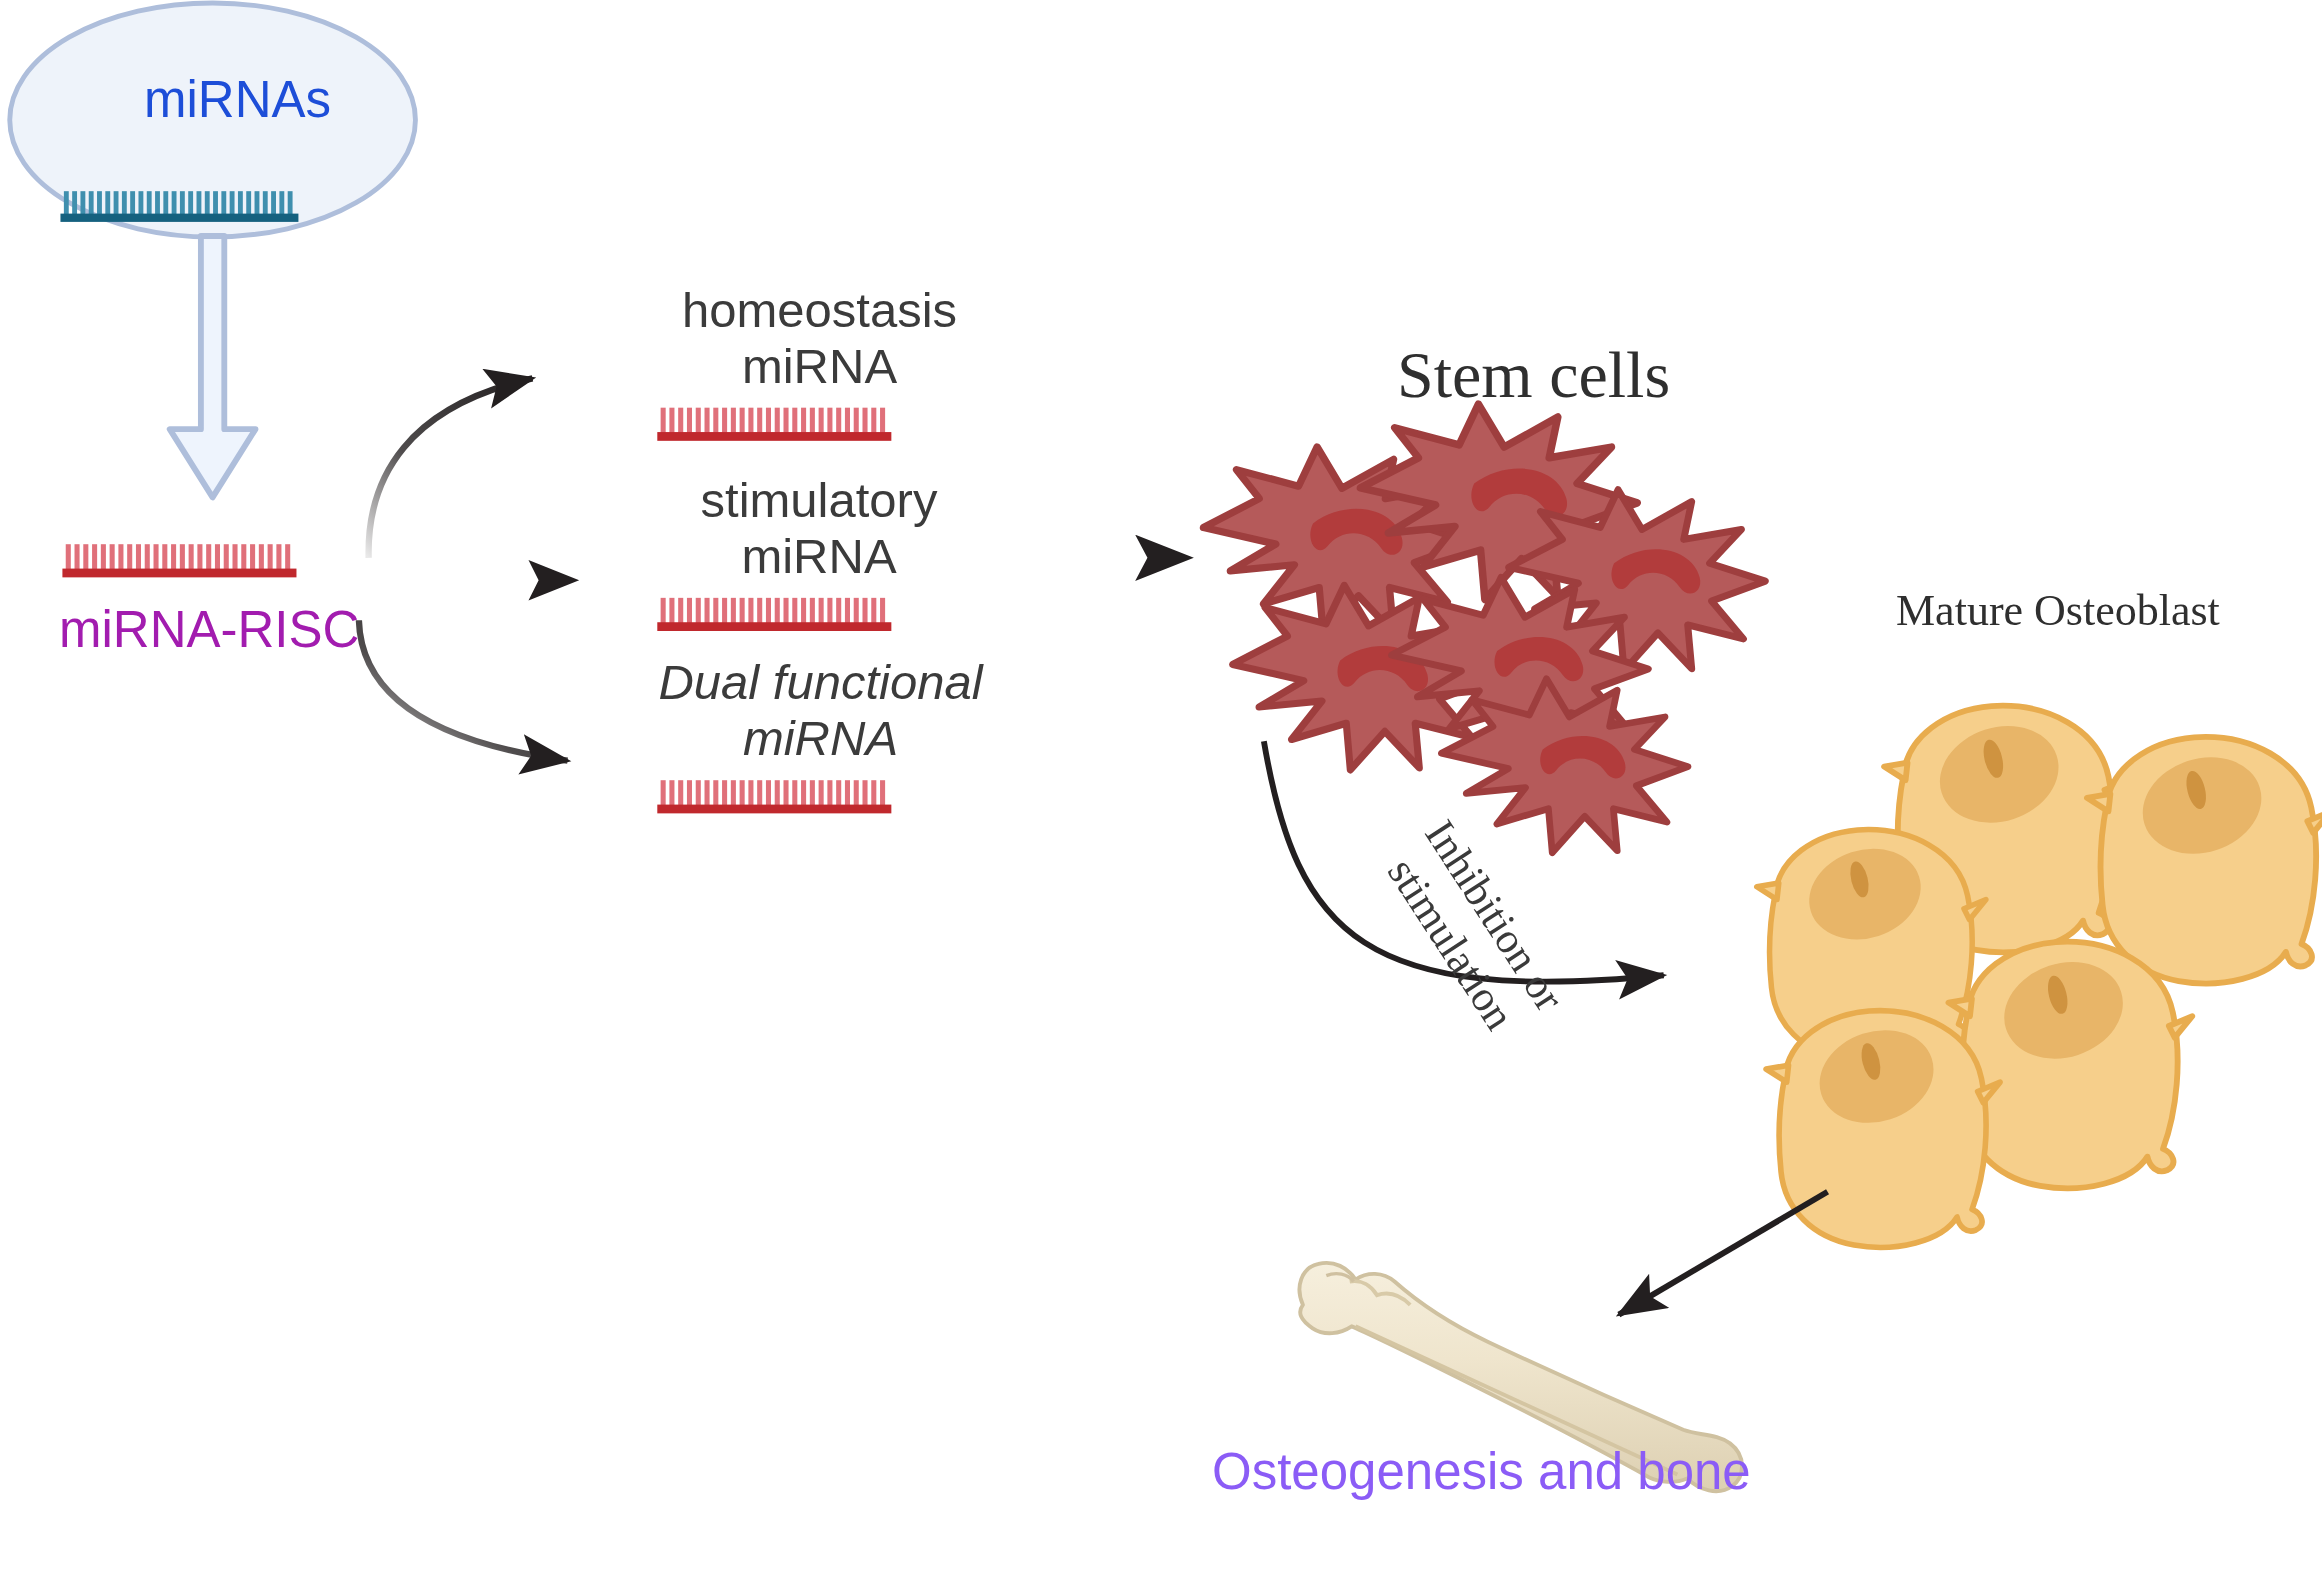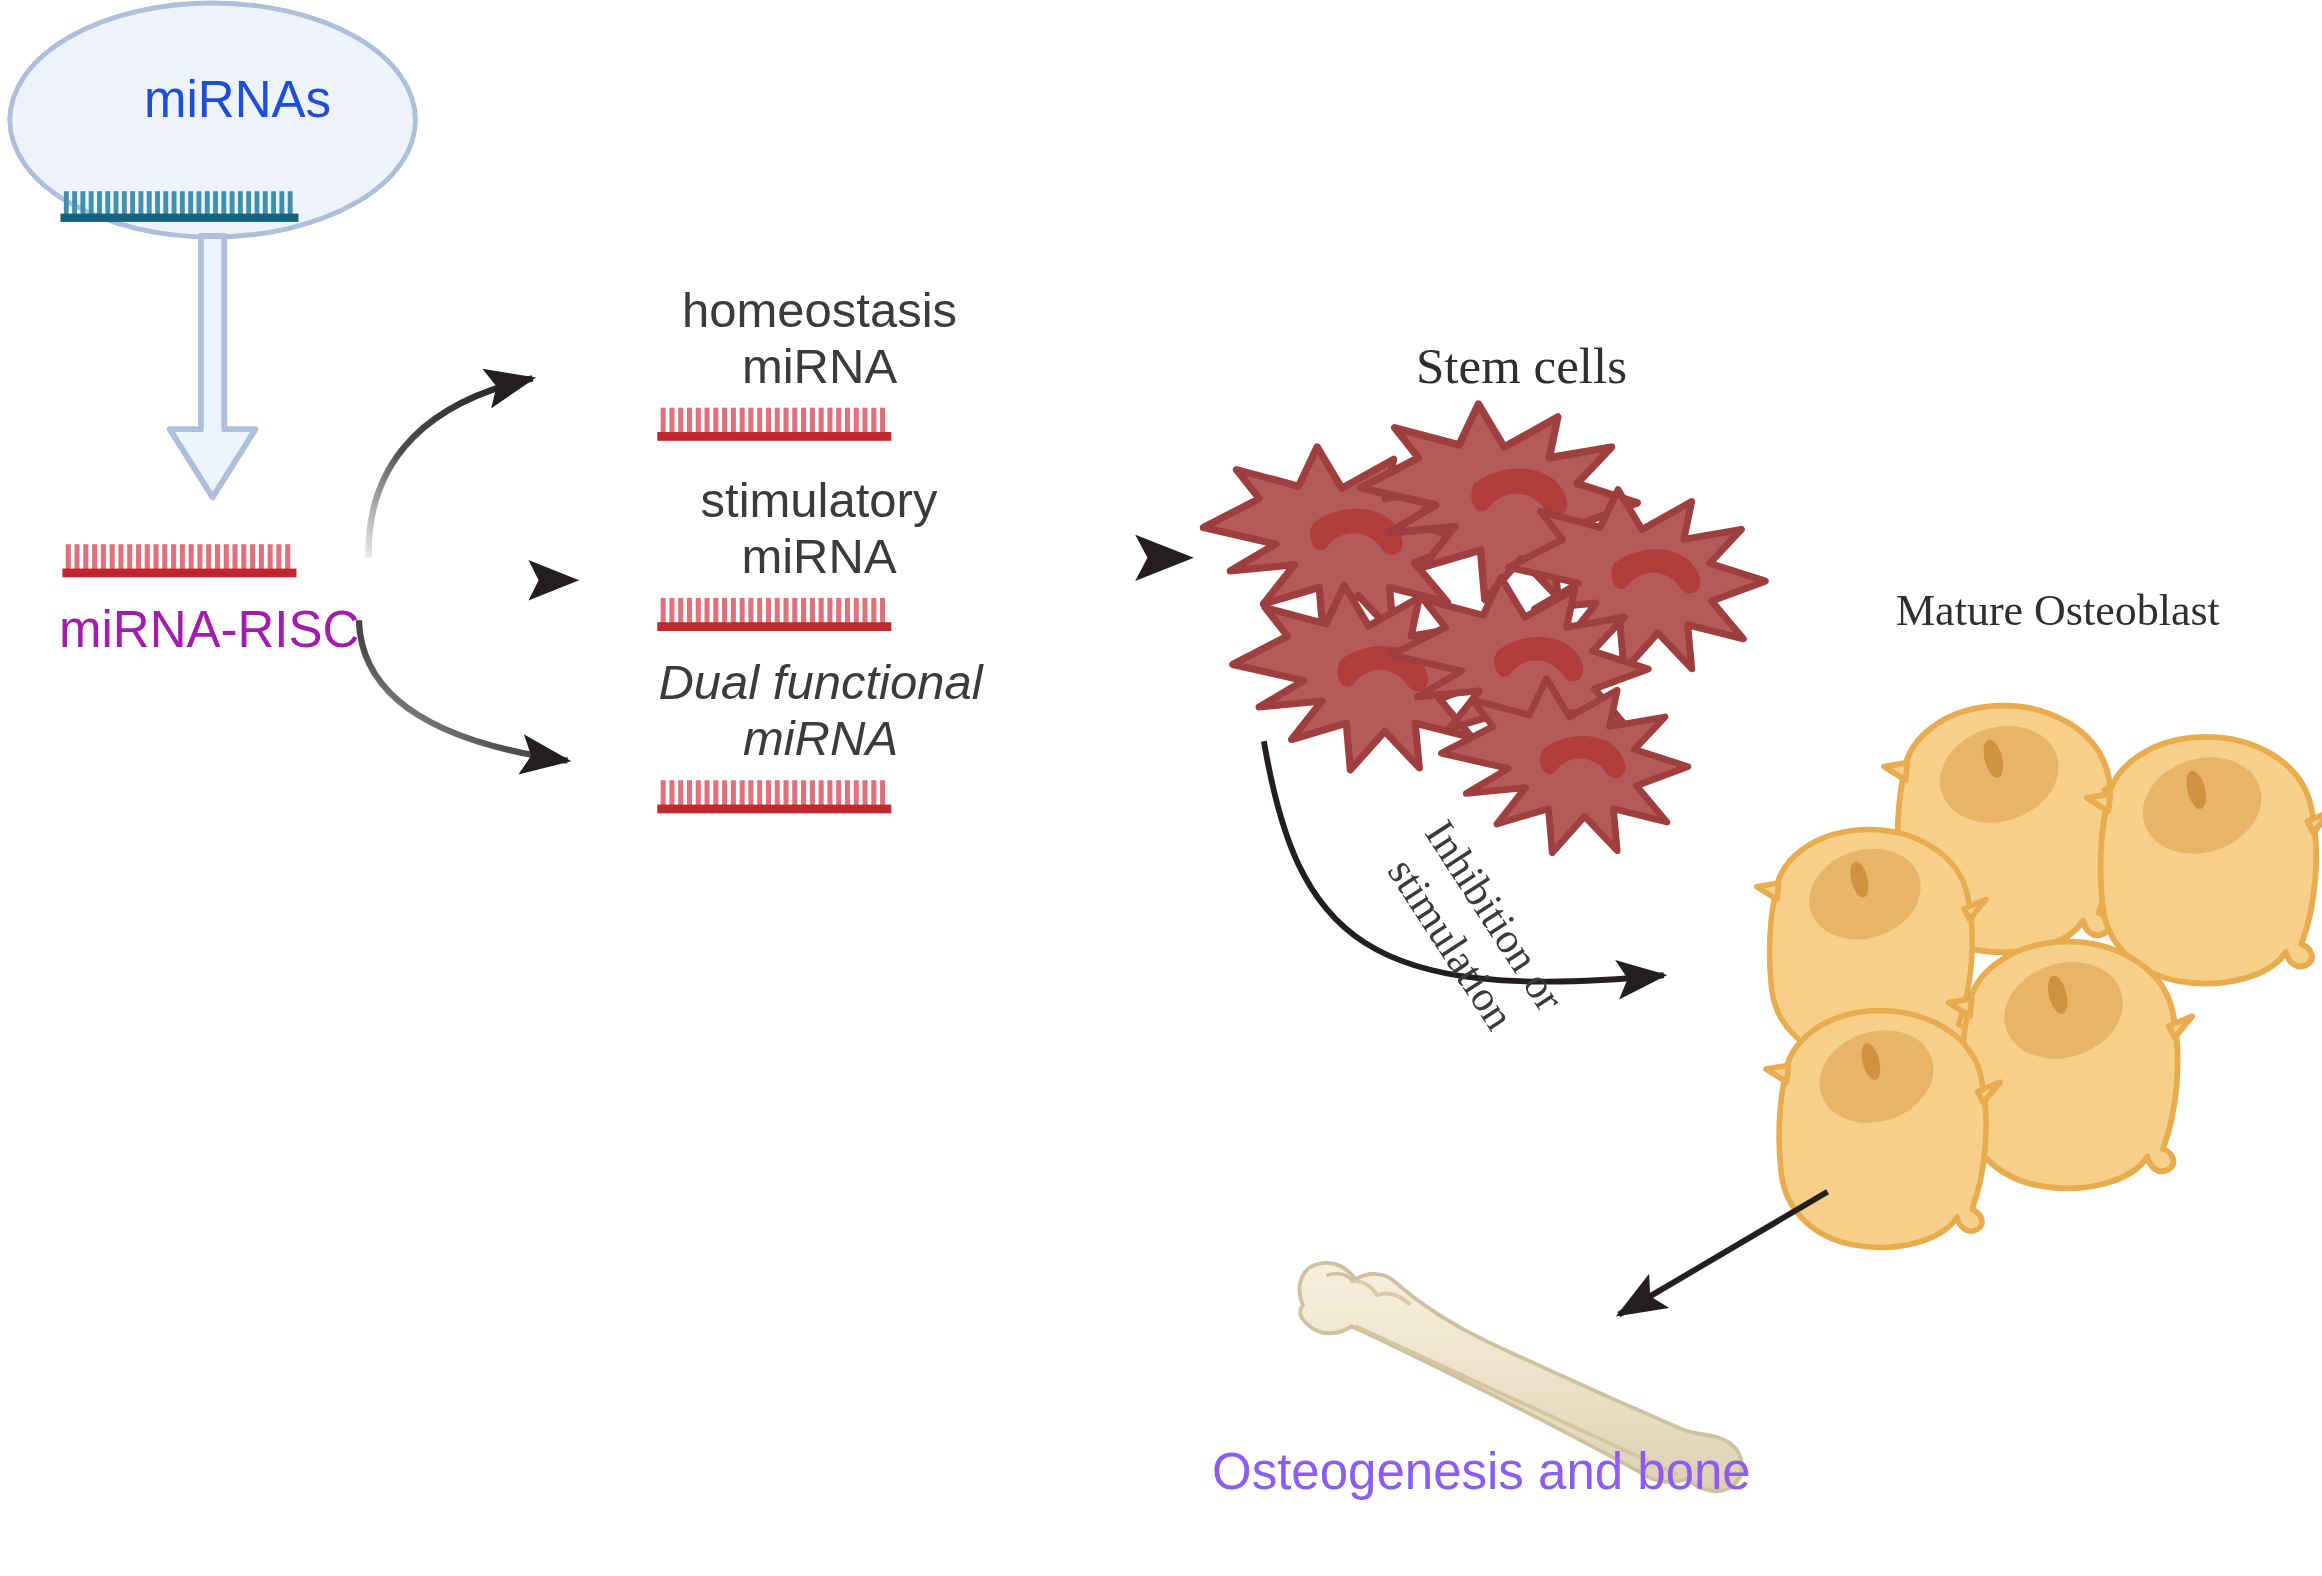--- a/index.html
+++ b/index.html
@@ -21,21 +21,21 @@
   .lbl-mirnas{left:127px;top:70px;font-size:51px;color:#1d4ed8;margin-left:17px;}
   .lbl-risc{left:59px;top:600px;font-size:51px;color:#a21caf;}
 
   .stack{position:absolute;text-align:center;}
   .stack .t{font-size:49px;color:#3b3b3b;line-height:1.14;}
 
   .lbl-inhib{left:673px;top:283px;width:293px;}
   .lbl-stim{left:671px;top:473px;width:296px;}
   .lbl-dual{left:644px;top:655px;width:353px;font-style:italic;}
 
-  .lbl-stem{left:1397px;top:336px;font-size:51px;color:#2f2f2f;margin-left:19px;}
+  .lbl-stem{left:1397px;top:336px;font-size:66px;color:#2f2f2f;}
   .lbl-osteo{left:1896px;top:585px;font-size:44px;color:#2f2f2f;}
   .lbl-bottom{left:1212px;top:1441px;width:673px;text-align:left;font-size:51px;color:#8b5cf6;line-height:1.22;}
 
   .lbl-inhstim{
     left:1312px;top:878px;width:322px;
     text-align:center;font-size:43px;color:#3a3a3a;line-height:1.2;
     transform:rotate(57deg);transform-origin:50% 50%;
   }
 </style>
 </head>

